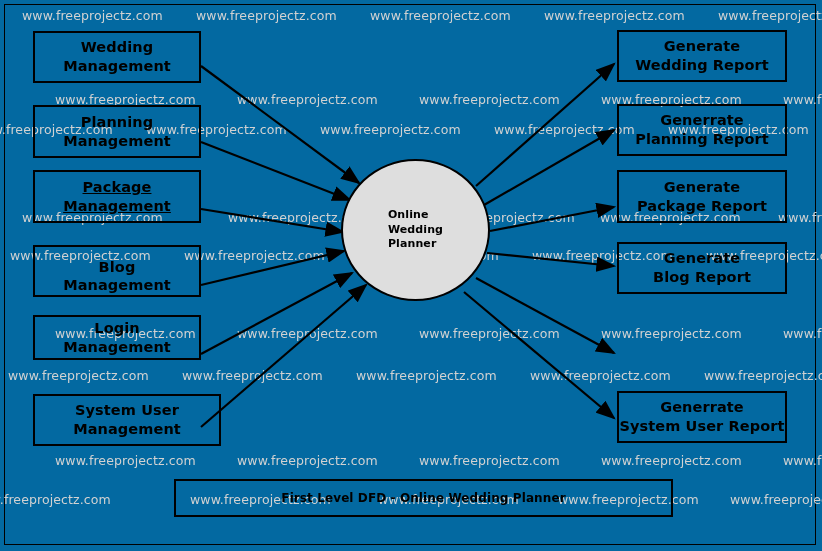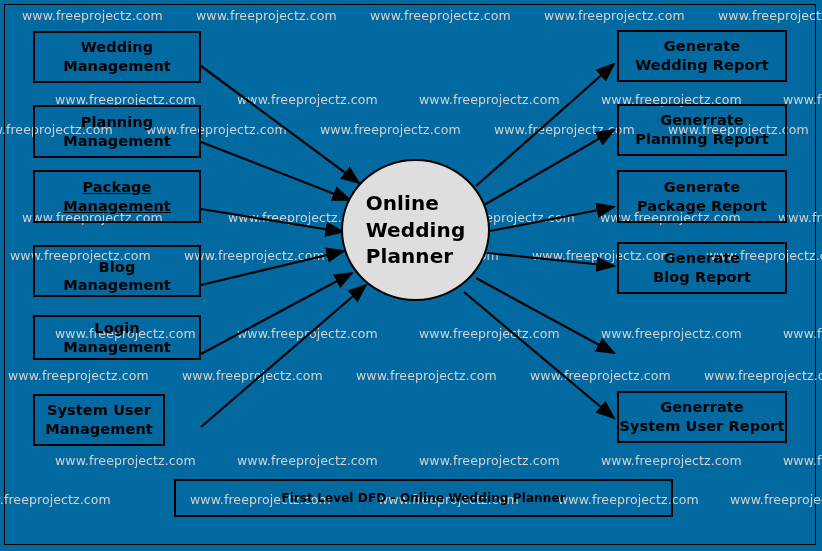--- a/index.html
+++ b/index.html
@@ -88,21 +88,21 @@
     border-radius: 50%;
     background: #dedede;
     border: 2.5px solid #000000;
     box-sizing: border-box;
     display: flex;
     align-items: center;
     justify-content: center;
     z-index: 3;
   }
   #process-circle .node-label {
-    font-size: 20px;
+    font-size: 11px;
     line-height: 1.32;
   }
 
   
   #caption-box {
     position: absolute;
     left: 174px;
     top: 479px;
     width: 499px;
     height: 38px;
@@ -219,21 +219,21 @@
 Management</span>
   </div>
   <div class="node-box" style="left:33px; top:245px; width:168px; height:52px;align-items:flex-end;">
     <span class="node-label">Blog
 Management</span>
   </div>
   <div class="node-box" style="left:33px; top:315px; width:168px; height:45px;">
     <span class="node-label">Login
 Management</span>
   </div>
-  <div class="node-box" style="left:33px; top:394px; width:132px; height:52px;">
+  <div class="node-box" style="left:33px; top:394px; width:188px; height:52px;">
     <span class="node-label">System User
 Management</span>
   </div>
 
   <div class="node-box" style="left:617px; top:30px; width:170px; height:52px;">
     <span class="node-label">Generate
 Wedding Report</span>
   </div>
   <div class="node-box" style="left:617px; top:104px; width:170px; height:52px;">
     <span class="node-label">Generrate

